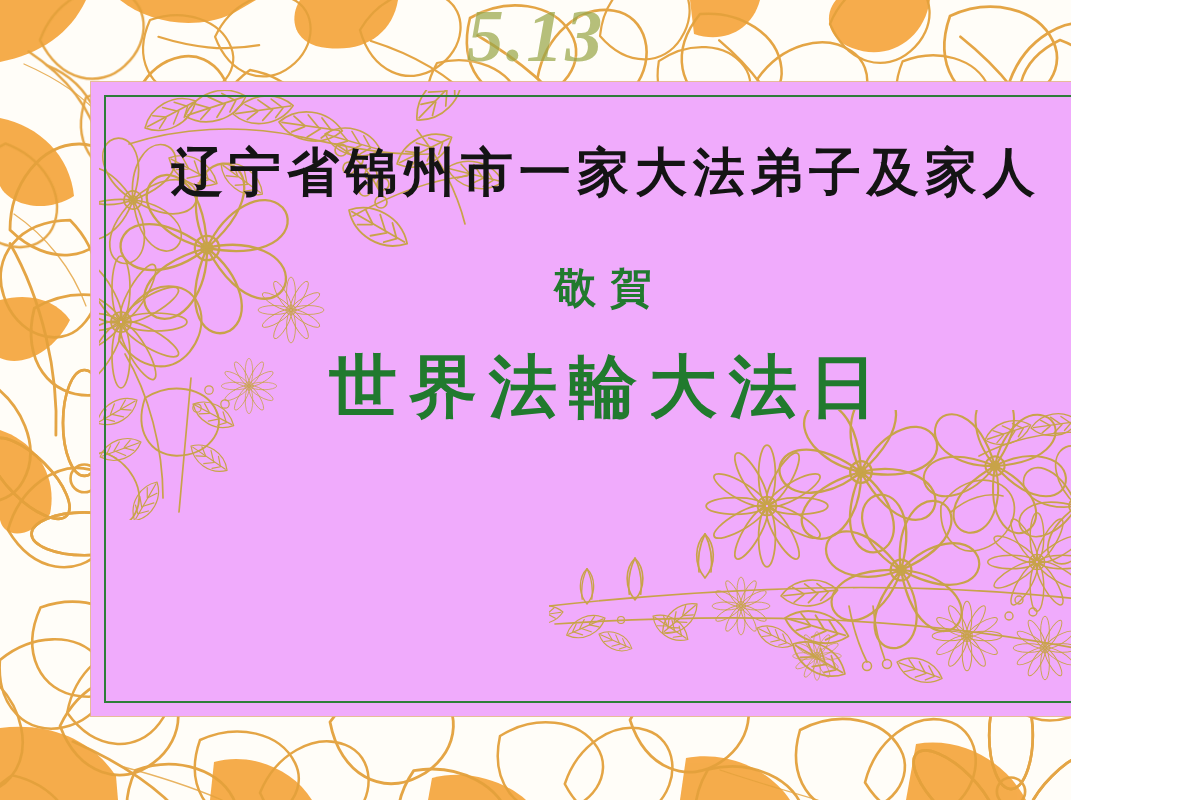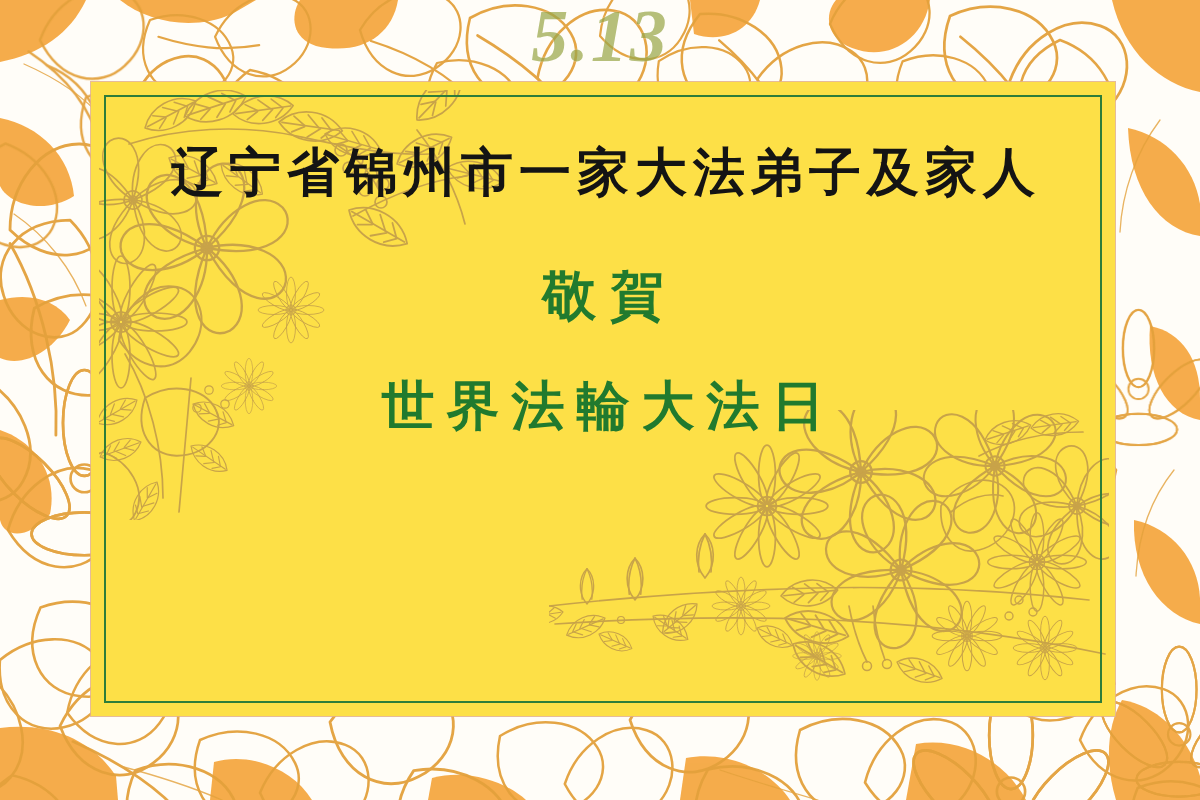--- a/index.html
+++ b/index.html
@@ -7,21 +7,21 @@
     margin: 0;
     padding: 0;
     background: #ffffff;
   }
   body {
     font-family: "Liberation Serif", "DejaVu Serif", serif;
   }
 
   #stage {
     position: relative;
-    width: 1200px;
+    width: 1071px;
     height: 800px;
     overflow: hidden;
     background: #fffdf8;
   }
 
   
   #bg-wallpaper {
     position: absolute;
     inset: 0;
     z-index: 0;
@@ -53,21 +53,21 @@
     text-shadow: 0 0 2px rgba(255,255,255,0.85);
   }
 
   
   #card {
     position: absolute;
     left: 91px;
     top: 82px;
     width: 1024px;
     height: 634px;
-    background: #fde047;
+    background: #f0abfc;
     box-shadow: 0 0 0 1px rgba(226,176,138,0.85);
     z-index: 3;
     overflow: hidden;
   }
   #card-inner-border {
     position: absolute;
     left: 13px;
     top: 13px;
     right: 13px;
     bottom: 13px;
@@ -119,31 +119,31 @@
     font-size: 52px;
     letter-spacing: 6px;
     color: #141414;
     text-indent: 6px;
   }
 
   #salutation {
     margin-top: 52px;
     font-family: "Liberation Sans", "DejaVu Sans", sans-serif;
     font-weight: 700;
-    font-size: 54px;
+    font-size: 42px;
     letter-spacing: 14px;
     color: #217a2e;
     text-indent: 14px;
   }
 
   #occasion {
-    margin-top: 38px;
+    margin-top: 26px;
     font-family: Liberation Sans, sans-serif;
     font-weight: 700;
-    font-size: 53px;
+    font-size: 68px;
     letter-spacing: 12px;
     color: #217a2e;
     text-indent: 12px;
   }
 
   #signature-date {
     margin-top: 146px;
     font-family: "Liberation Sans", "DejaVu Sans", sans-serif;
     font-weight: 700;
     font-size: 34px;

